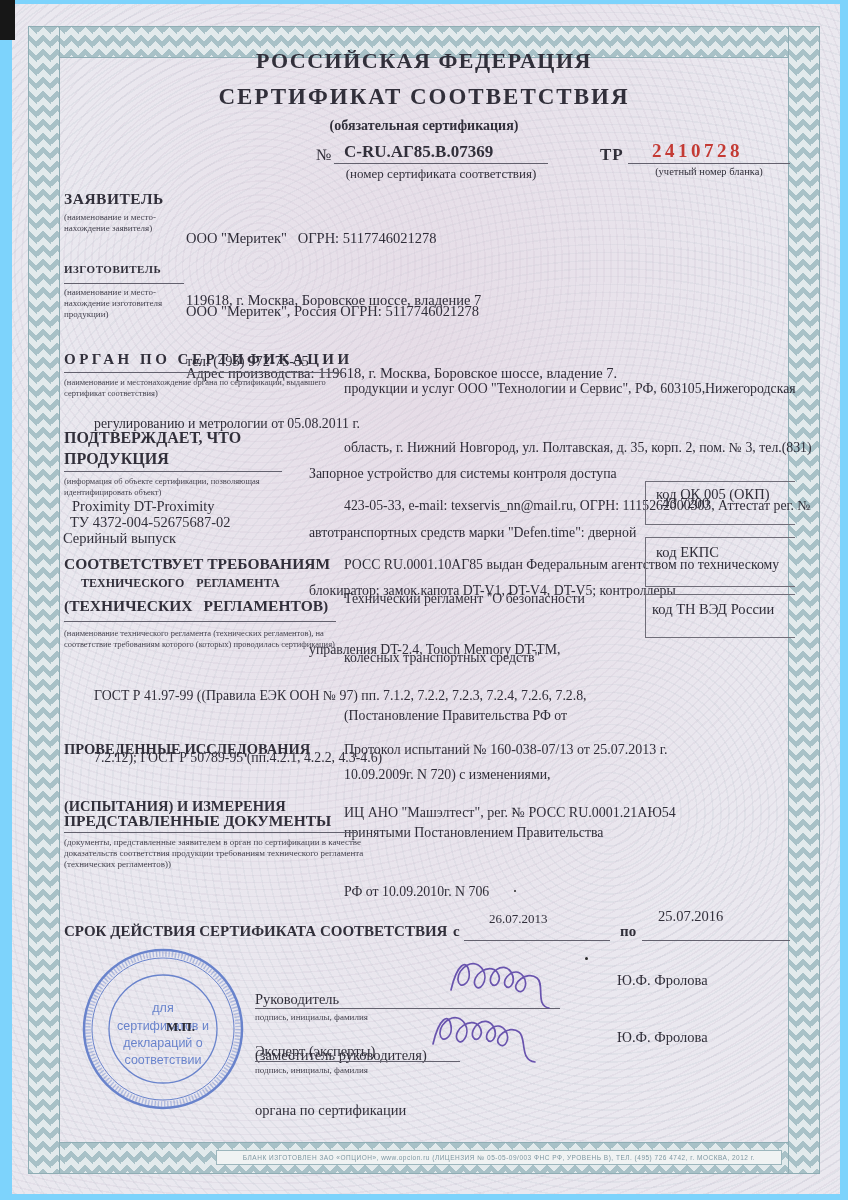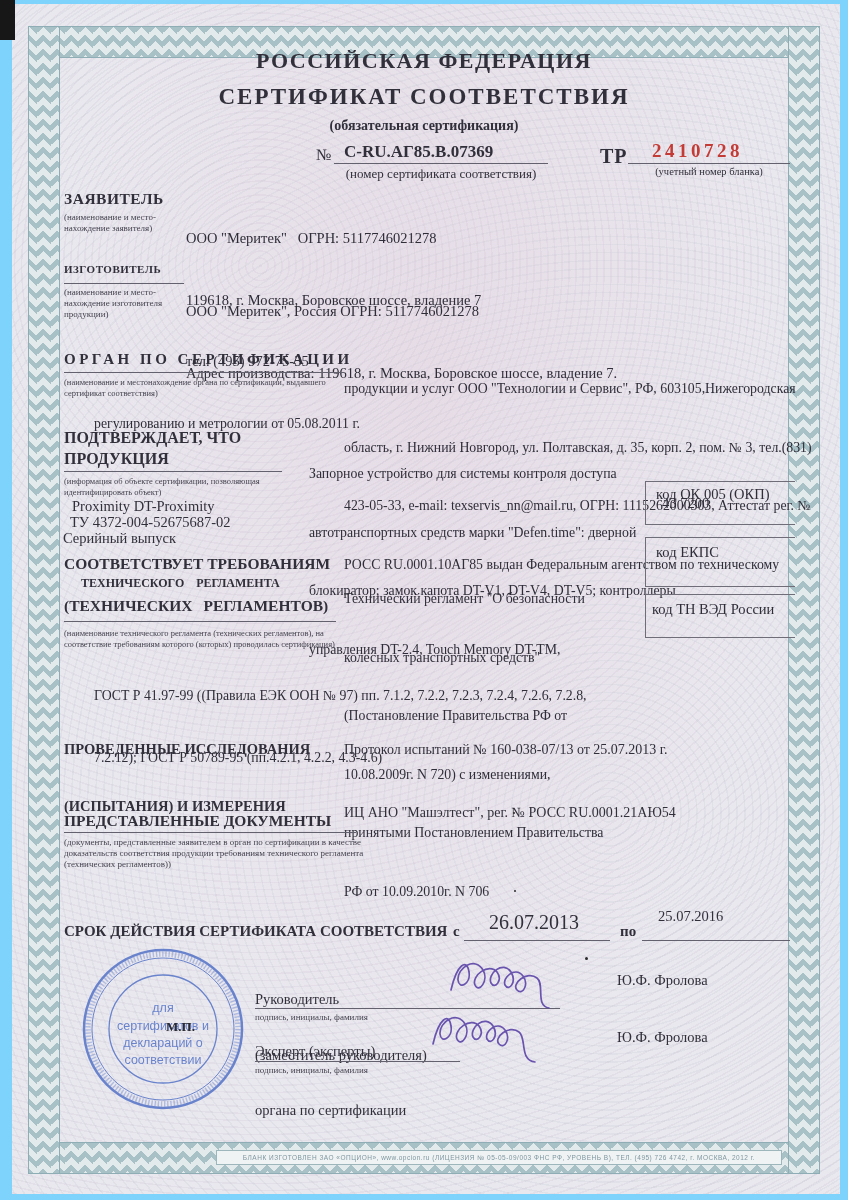--- a/index.html
+++ b/index.html
@@ -56,21 +56,21 @@
 
   <div class="t b ctr" style="left:14px;top:48px;width:820px;font-size:22px;letter-spacing:1.5px;">РОССИЙСКАЯ ФЕДЕРАЦИЯ</div>
   <div class="t b ctr" style="left:14px;top:84px;width:820px;font-size:23px;letter-spacing:2px;">СЕРТИФИКАТ СООТВЕТСТВИЯ</div>
   <div class="t b ctr" style="left:14px;top:118px;width:820px;font-size:14px;">(обязательная сертификация)</div>
 
   <div class="t" style="left:316px;top:146px;font-size:16px;">№</div>
   <div class="t b" style="left:344px;top:142px;font-size:17px;">C-RU.АГ85.В.07369</div>
   <div class="hline" style="left:334px;top:163px;width:214px;"></div>
   <div class="t ctr" style="left:334px;top:166px;width:214px;font-size:13px;">(номер сертификата соответствия)</div>
 
-  <div class="t b" style="left:600px;top:145px;font-size:20px;letter-spacing:1px;">ТР</div>
+  <div class="t b" style="left:600px;top:145px;font-size:17px;letter-spacing:1px;">ТР</div>
   <div class="t b" style="left:652px;top:140px;font-size:19px;letter-spacing:3.5px;color:#c43a34;">2410728</div>
   <div class="hline" style="left:628px;top:163px;width:162px;"></div>
   <div class="t ctr" style="left:628px;top:166px;width:162px;font-size:10.5px;">(учетный номер бланка)</div>
 
   <div class="t b" style="left:64px;top:190px;font-size:15.5px;letter-spacing:0.5px;">ЗАЯВИТЕЛЬ</div>
   <div class="t sub" style="left:64px;top:212px;width:122px;">(наименование и место­нахождение заявителя)</div>
   <div class="t val lines" style="left:186px;top:187px;">
     <div>ООО "Меритек"   ОГРН: 5117746021278</div>
     <div>119618, г. Москва, Боровское шоссе, владение 7</div>
     <div>тел. (495) 972-75-35</div>
@@ -116,21 +116,21 @@
 
   <div class="t b" style="left:64px;top:555px;font-size:15.5px;">СООТВЕТСТВУЕТ ТРЕБОВАНИЯМ</div>
   <div class="t b" style="left:81px;top:576px;font-size:12px;word-spacing:9px;">ТЕХНИЧЕСКОГО РЕГЛАМЕНТА</div>
   <div class="t b" style="left:64px;top:597px;font-size:15.5px;word-spacing:7px;">(ТЕХНИЧЕСКИХ РЕГЛАМЕНТОВ)</div>
   <div class="hline" style="left:64px;top:621px;width:272px;"></div>
   <div class="t sub" style="left:64px;top:628px;width:292px;font-size:8.5px;">(наименование технического регламента (технических регламентов), на соответствие требованиям которого (которых) проводилась сертификация)</div>
   <div class="t par lines" style="left:344px;top:550px;">
     <div>Технический регламент "О безопасности</div>
     <div>колесных транспортных средств"</div>
     <div>(Постановление Правительства РФ от</div>
-    <div>10.08.2009г. N 720) с изменениями,</div>
+    <div>10.09.2009г. N 720) с изменениями,</div>
     <div>принятыми Постановлением Правительства</div>
     <div>РФ от 10.09.2010г. N 706</div>
   </div>
   <div class="codebox" style="left:645px;top:537px;width:150px;height:50px;">
     <span class="cl" style="top:6px;">код ЕКПС</span>
   </div>
   <div class="codebox" style="left:645px;top:594px;width:150px;height:44px;">
     <span class="cl" style="left:6px;top:6px;">код ТН ВЭД России</span>
   </div>
   <div class="t par lines" style="left:94px;top:645px;line-height:20.5px;">
@@ -147,21 +147,21 @@
     <div>ИЦ АНО "Машэлтест", рег. № РОСС RU.0001.21АЮ54</div>
   </div>
 
   <div class="t b" style="left:64px;top:812px;font-size:15.5px;">ПРЕДСТАВЛЕННЫЕ ДОКУМЕНТЫ</div>
   <div class="hline" style="left:64px;top:832px;width:292px;"></div>
   <div class="t sub" style="left:64px;top:837px;width:300px;">(документы, представленные заявителем в орган по сертификации в качестве доказательств соответствия продукции требованиям технического регламента (технических регламентов))</div>
 
   <div class="t b" style="left:64px;top:923px;font-size:15px;">СРОК ДЕЙСТВИЯ СЕРТИФИКАТА СООТВЕТСТВИЯ</div>
   <div class="t b" style="left:453px;top:923px;font-size:15px;">с</div>
   <div class="hline" style="left:464px;top:940px;width:146px;"></div>
-  <div class="t" style="left:489px;top:911px;font-size:20px;">26.07.2013</div>
+  <div class="t" style="left:489px;top:911px;font-size:13px;">26.07.2013</div>
   <div class="t b" style="left:620px;top:923px;font-size:15px;">по</div>
   <div class="hline" style="left:642px;top:940px;width:148px;"></div>
   <div class="t" style="left:658px;top:908px;font-size:14.5px;">25.07.2016</div>
 
   <svg class="stamp" width="166" height="166" viewBox="0 0 166 166">
     <circle cx="83" cy="83" r="79" fill="none" stroke="#4d6ec5" stroke-width="2.5"></circle>
     <circle cx="83" cy="83" r="71" fill="none" stroke="#4d6ec5" stroke-width="1"></circle>
     <circle cx="83" cy="83" r="75" fill="none" stroke="#4d6ec5" stroke-width="5.5" stroke-dasharray="1.4 1.8" opacity="0.45"></circle>
     <circle cx="83" cy="83" r="54" fill="none" stroke="#4d6ec5" stroke-width="1.3"></circle>
     <text x="83" y="66" text-anchor="middle" font-family="Liberation Sans, sans-serif" font-size="12.5" fill="#4d6ec5">для</text>

